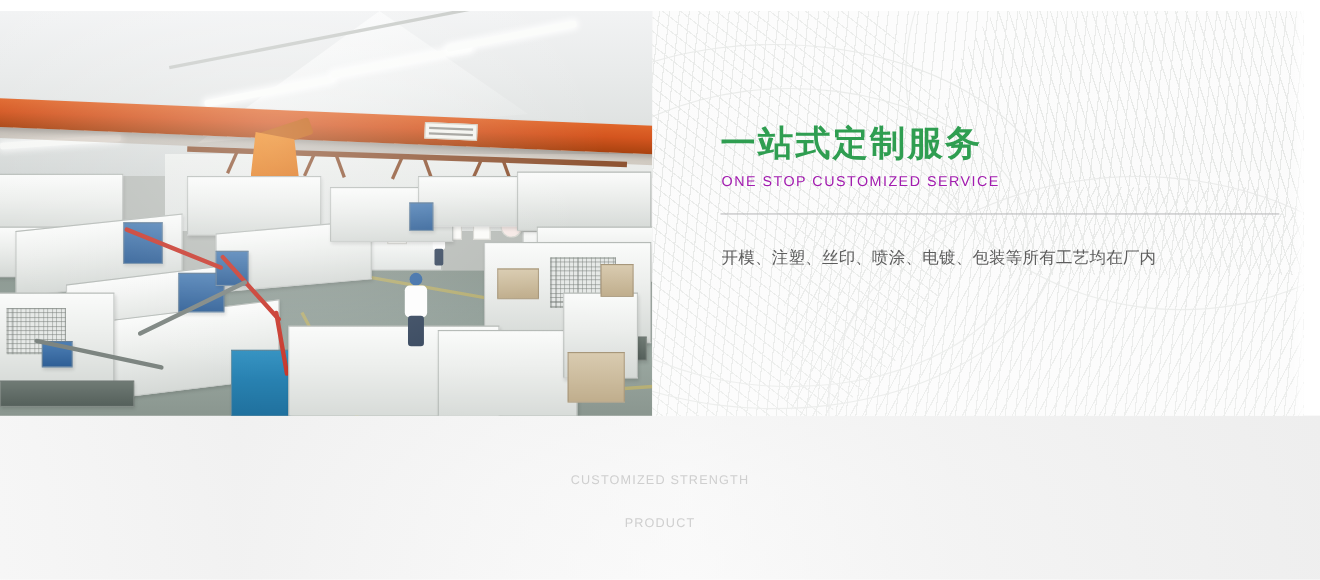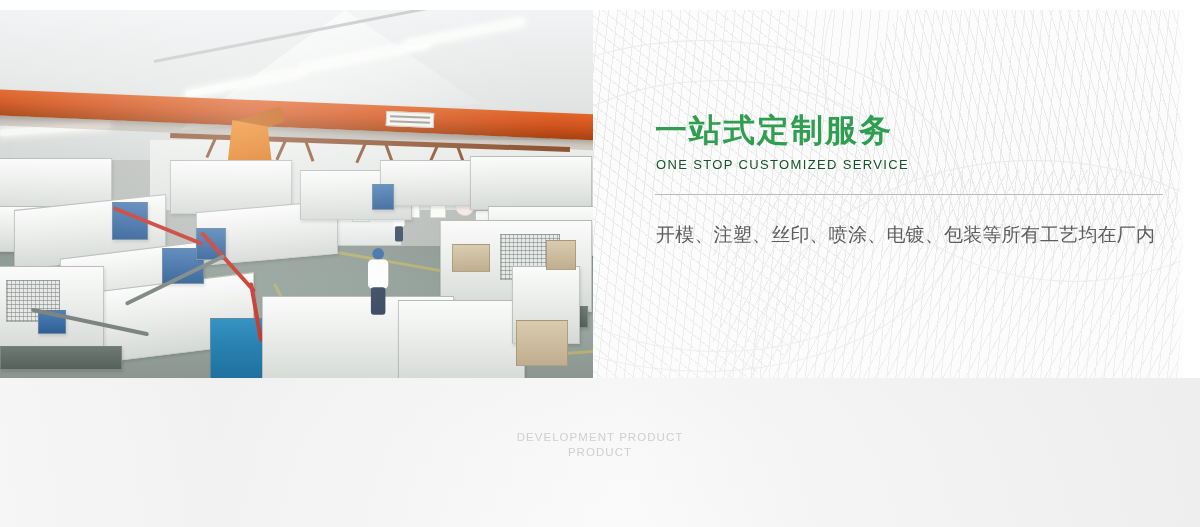--- a/index.html
+++ b/index.html
@@ -44,21 +44,21 @@
     left: 0;
     top: 430px;
     width: 1200px;
     text-align: center;
     color: #cfcfcf;
     font-size: 11.5px;
     line-height: 15px;
     letter-spacing: 1.05px;
     font-family: "Liberation Sans", sans-serif;
   }
-  .bottom-caption .line2 { display: block; }
+  .bottom-caption .line2 { display: block; margin-top: 24px; }
 
   
   .photo {
     position: absolute;
     left: 0;
     top: 10px;
     width: 593px;
     height: 368px;
     overflow: hidden;
     background: #b9bdb9;
@@ -279,39 +279,39 @@
     color: #2f9e51;
     letter-spacing: 2px;
     font-family: "DejaVu Sans", "Liberation Sans", sans-serif;
     white-space: nowrap;
   }
   .title-en {
     position: absolute;
     left: 63px;
     top: 147px;
     font-size: 13px;
-    color: #14532d;
+    color: #a21caf;
     letter-spacing: 1.35px;
     white-space: nowrap;
     font-family: "Liberation Sans", sans-serif;
   }
   .divider {
     position: absolute;
     left: 62px;
     top: 184px;
     width: 508px;
     height: 1px;
     background: #b9babb;
   }
   .body-text {
     position: absolute;
     left: 63px;
     top: 205px;
     width: 500px;
-    font-size: 19px;
+    font-size: 15px;
     line-height: 38px;
     color: #5d5d5d;
     font-family: "DejaVu Sans", "Liberation Sans", sans-serif;
     letter-spacing: 0.2px;
   }
   .body-text .l { display: block; white-space: nowrap; }
 </style>
 </head>
 <body>
 
@@ -320,21 +320,21 @@
   <div class="ghost-band">
     
     
     
     
     
     
   </div>
 
   <div class="bottom-caption">
-    <span>DEVELOPMENT PRODUCT</span>
+    <span>CUSTOMIZED STRENGTH</span>
     <span class="line2">PRODUCT</span>
   </div>
 
   <div class="photo">
     <div class="sky"></div>
     <div class="ceiling-tri"></div>
     <div class="rail"></div>
     <div class="tube t1"></div>
     <div class="tube t2"></div>
     <div class="tube t3"></div>

